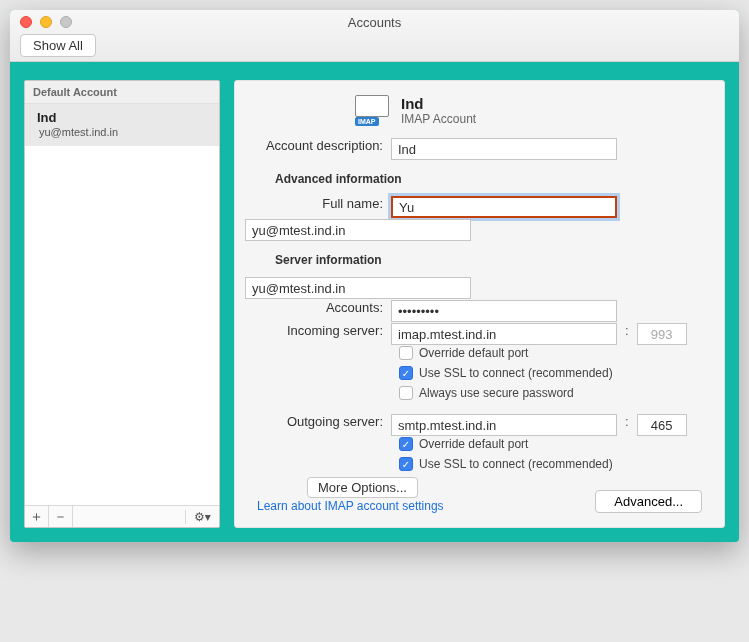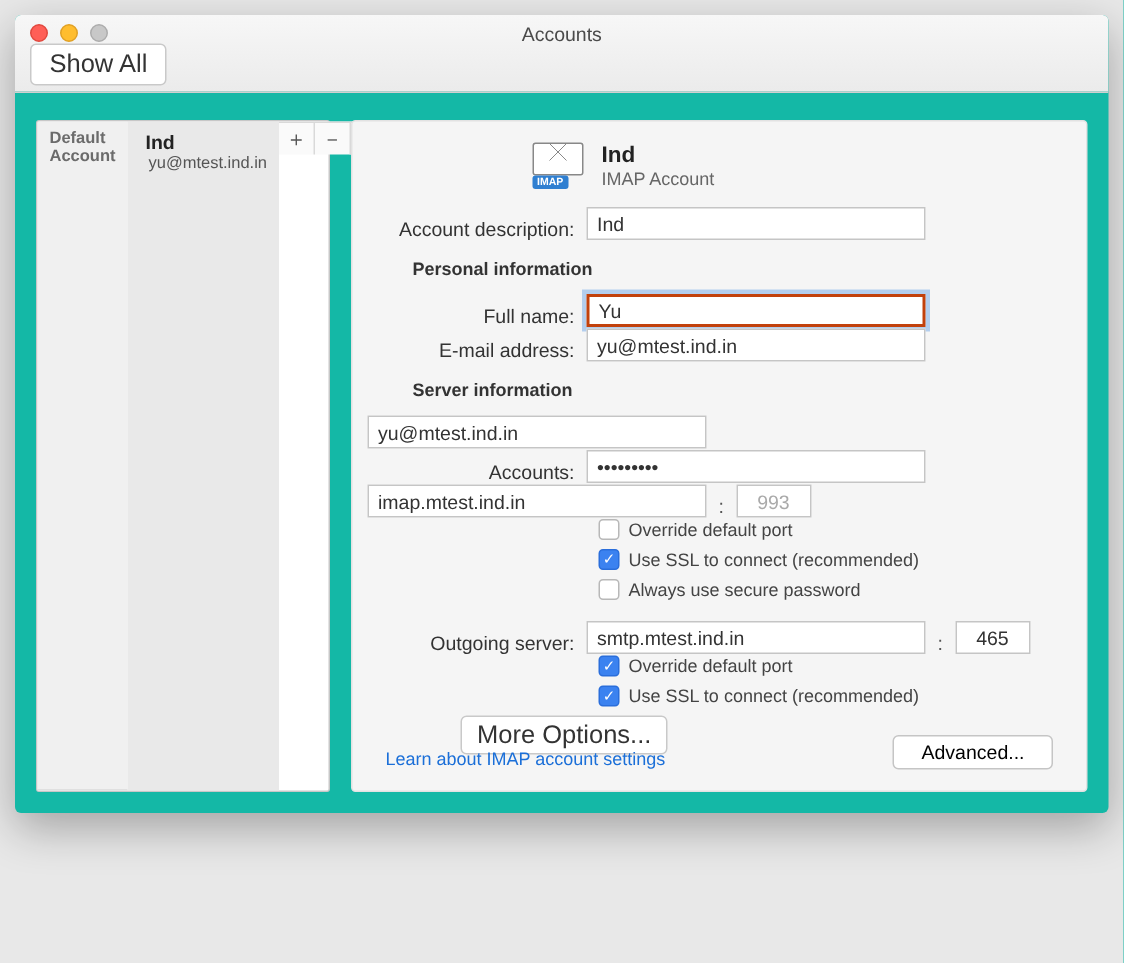--- a/index.html
+++ b/index.html
@@ -50,37 +50,37 @@
     .toolbar {
       position: absolute;
       bottom: 4px;
       left: 10px;
     }
     .btn {
       background: #ffffff;
       border: 1px solid #c9c9c9;
       border-radius: 4px;
       padding: 3px 12px;
-      font-size: 17px;
+      font-size: 13px;
       color: #333;
       cursor: pointer;
     }
     .content {
       display: flex;
       height: calc(100% - 52px);
       padding: 18px 14px 14px 14px;
       gap: 14px;
     }
     .sidebar {
       width: 196px;
       border: 1px solid #c7c7c7;
       border-radius: 2px;
       background: #ffffff;
       display: flex;
-      flex-direction: row;
+      flex-direction: column;
       position: relative;
     }
     .sidebar-header {
       background: #f0f0f0;
       font-size: 11px;
       font-weight: bold;
       color: #6b6b6b;
       padding: 5px 8px;
       border-bottom: 1px solid #e0e0e0;
     }
@@ -179,21 +179,21 @@
       font-size: 15px;
       font-weight: bold;
       color: #222;
     }
     .account-header .titles .small {
       font-size: 12px;
       color: #666;
     }
     .form-row {
       display: flex;
-      align-items: flex-end;
+      align-items: flex-start;
       margin-bottom: 1px;
     }
     .form-row label {
       width: 146px;
       text-align: right;
       padding-right: 8px;
       font-size: 13px;
       color: #333;
     }
     .section-title {
@@ -334,44 +334,44 @@
           <div class="big">Ind</div>
           <div class="small">IMAP Account</div>
         </div>
       </div>
 
       <div class="form-row">
         <label>Account description:</label>
         <input type="text" class="long-input" value="Ind" style="">
       </div>
 
-      <div class="section-title">Personal information</div>
+      <div class="section-title">Advanced information</div>
 
       <div class="form-row">
         <label>Full name:</label>
         <input type="text" class="long-input focused" value="Yu" style="">
       </div>
 
       <div class="form-row">
-        <label>E-mail address:</label>
         <input type="text" class="long-input" value="yu@mtest.ind.in" style="">
       </div>
 
       <div class="section-title">Server information</div>
 
       <div class="form-row">
         <input type="text" class="long-input" value="yu@mtest.ind.in" style="">
       </div>
 
       <div class="form-row">
         <label>Accounts:</label>
         <input type="password" class="long-input" value="•••••••••" style="">
       </div>
 
       <div class="form-row">
+        <label>Incoming server:</label>
         <input type="text" class="long-input" value="imap.mtest.ind.in" style="">
         <span class="port-sep">:</span>
         <input type="text" class="port" disabled="" value="993" style="">
       </div>
 
       <div class="checkbox-row">
         <span class="cbox"></span>
         <span>Override default port</span>
       </div>
       <div class="checkbox-row">

